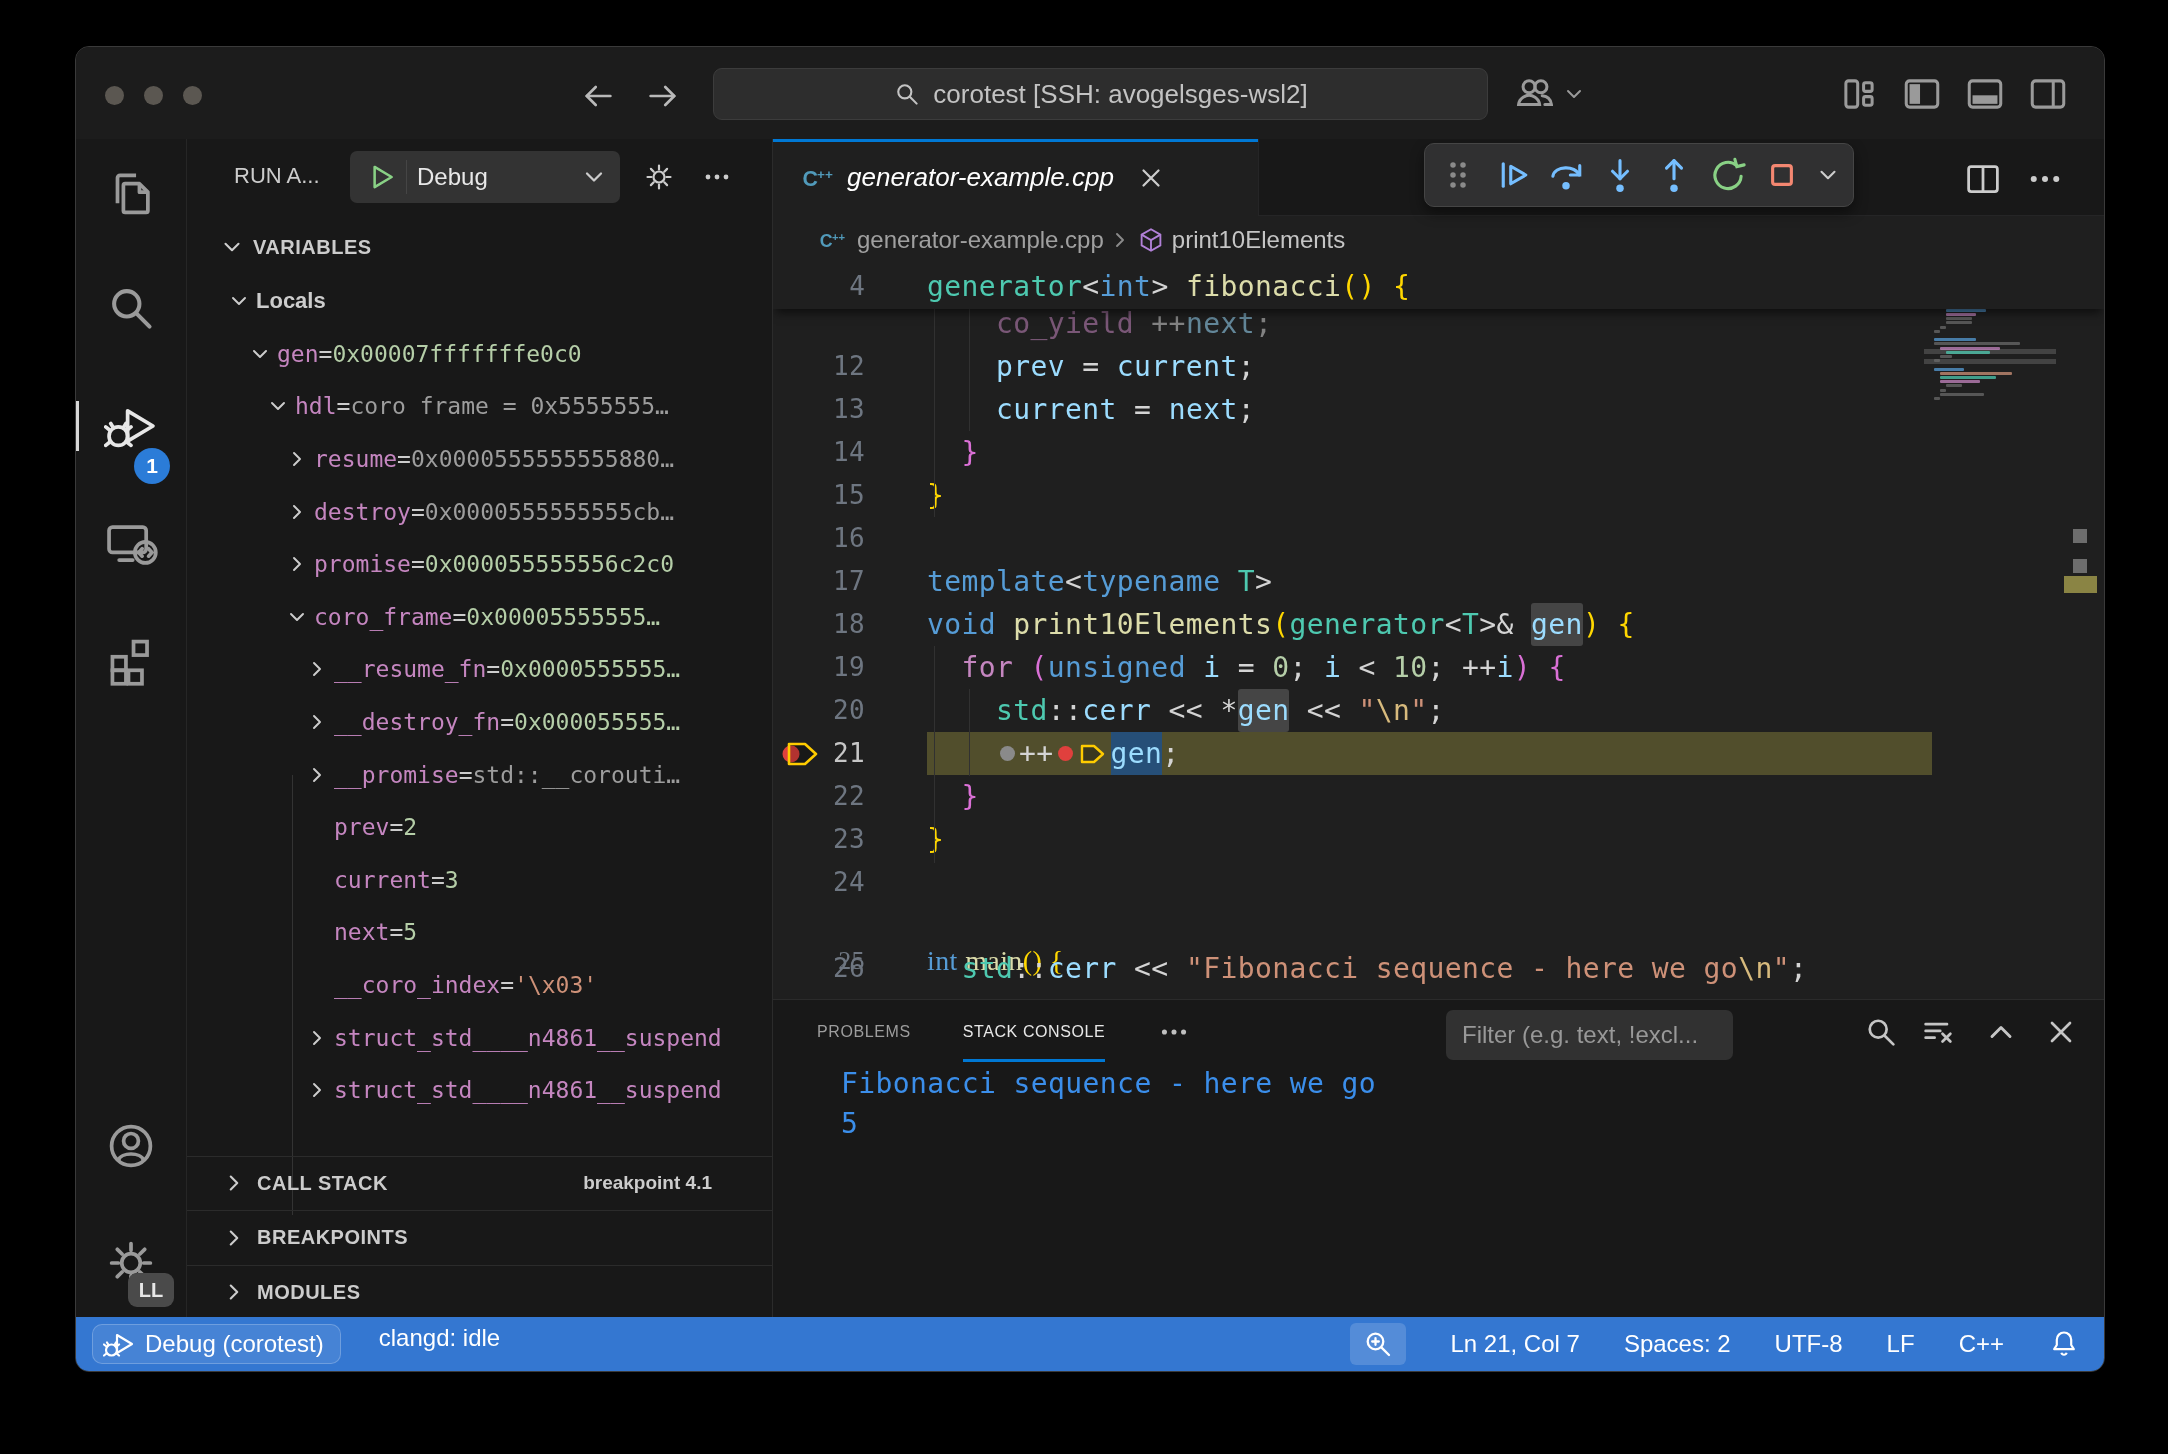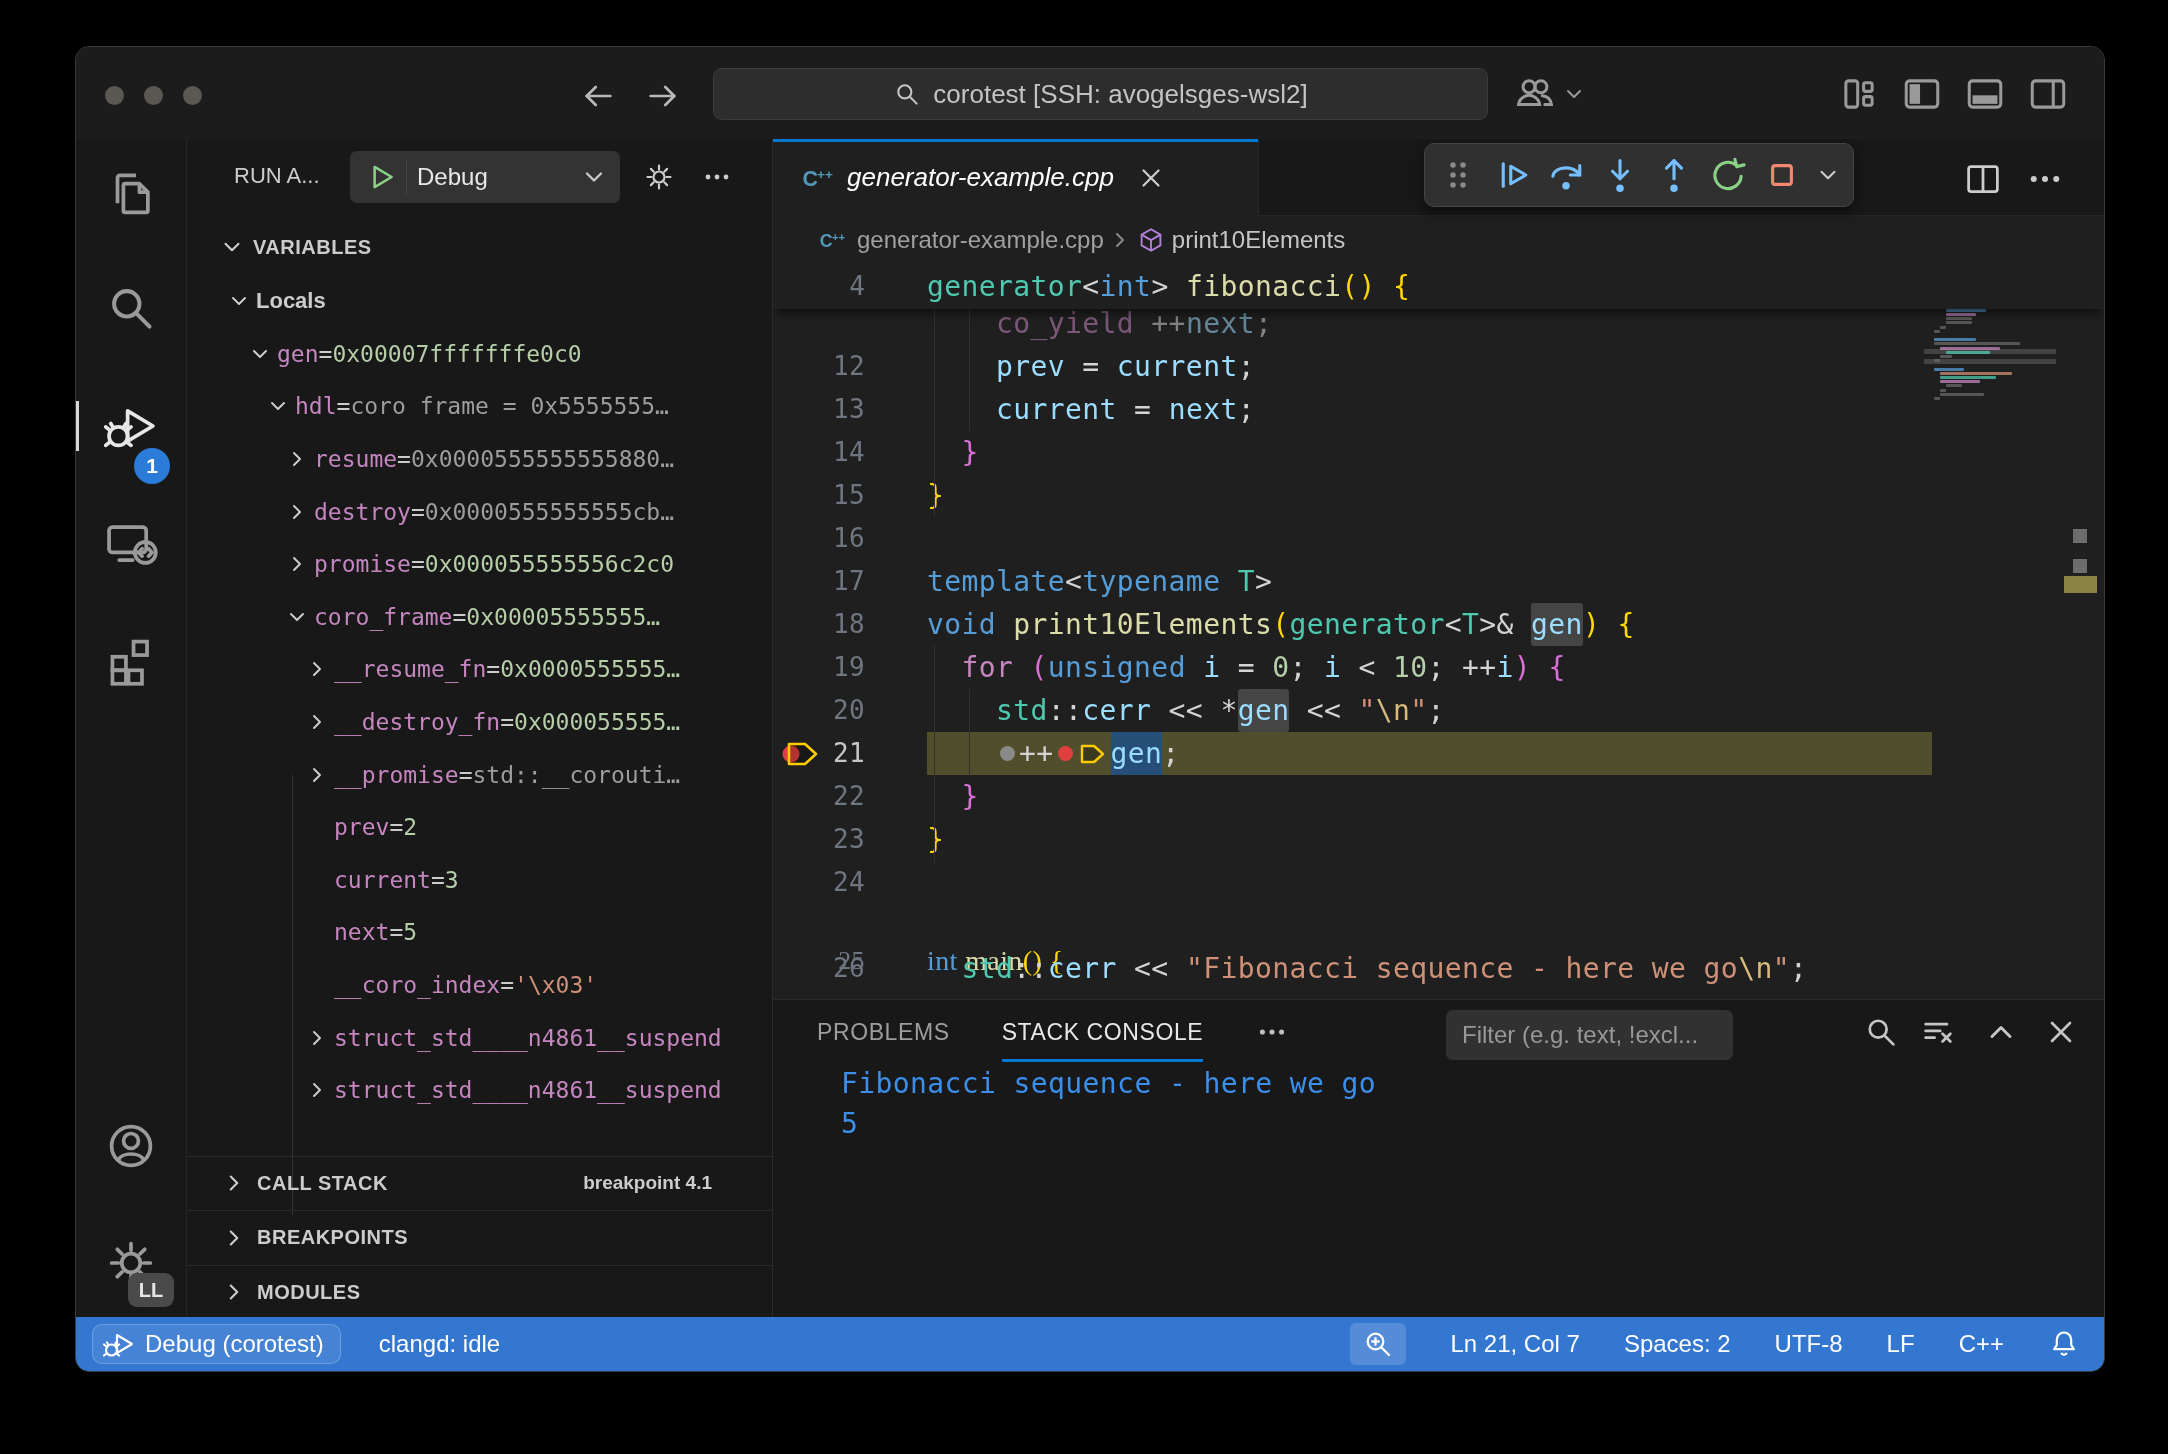--- a/index.html
+++ b/index.html
@@ -100,31 +100,31 @@
   
   #minimap{position:absolute;right:48px;top:8px;width:128px;height:150px;}
   .mrow{position:absolute;height:3px;border-radius:1px;opacity:.75;}
   .mband{position:absolute;left:-4px;width:132px;height:5px;background:rgba(255,255,255,.16);}
   #overview{position:absolute;right:0;top:0;width:42px;height:736px;}
   .ovr-sq{position:absolute;left:11px;width:14px;height:14px;background:#6d6d6d;}
   #ovr-cur{position:absolute;left:2px;width:33px;height:17px;background:#8a8444;}
   
   #panel{position:absolute;left:0;top:860px;width:100%;height:320px;background:#181818;border-top:1px solid #2b2b2b;}
   #panel-tabs{position:absolute;left:44px;top:0;height:64px;display:flex;align-items:center;gap:52px;}
-  .ptab{font-size:23px;letter-spacing:.6px;color:#9d9d9d;position:relative;height:64px;display:flex;align-items:center;text-align:center;}
+  .ptab{font-size:16px;letter-spacing:.6px;color:#9d9d9d;position:relative;height:64px;display:flex;align-items:center;text-align:center;}
   .ptab.active{color:#e7e7e7;}
   .ptab.active::after{content:"";position:absolute;left:0;right:0;bottom:2px;height:3px;background:#0078d4;}
   #ptab-more{width:34px;height:34px;color:#c0c0c0;}
   #pfilter{position:absolute;left:673px;top:10px;width:287px;height:50px;background:#313131;border-radius:7px;display:flex;align-items:center;box-sizing:border-box;padding-left:16px;color:#989898;font-size:24px;overflow:hidden;white-space:nowrap;}
   .p-ic{position:absolute;top:14px;width:36px;height:36px;color:#c5c5c5;}
   #console{position:absolute;left:0;top:64px;width:100%;height:200px;font-family:"DejaVu Sans Mono",monospace;font-size:28px;letter-spacing:.4px;color:#3b8eea;}
   .conline{margin-left:68px;line-height:40px;}
   
   #statusbar{position:absolute;left:0;bottom:0;width:100%;height:54px;background:#3477d1;display:flex;align-items:center;color:#ffffff;font-size:24px;}
-  #sb-left{display:flex;align-items:center;gap:38px;margin-left:16px;}
+  #sb-left{display:flex;align-items:flex-start;gap:38px;margin-left:16px;}
   #sb-debug{display:flex;align-items:center;gap:10px;background:rgba(255,255,255,.09);border:1px solid rgba(255,255,255,.22);border-radius:10px;padding:3px 16px 3px 10px;}
   #sb-debug .ic{width:32px;height:32px;}
   #sb-right{position:absolute;right:24px;display:flex;align-items:center;gap:44px;}
   #sb-zoom{width:56px;height:42px;background:rgba(255,255,255,.16);border-radius:6px;display:flex;align-items:center;justify-content:center;}
   #sb-zoom .ic{width:32px;height:32px;}
   #sb-bell{width:32px;height:32px;}
   .ic{display:block;}
   .ic use{stroke-width:2;}
 </style>
 </head>

